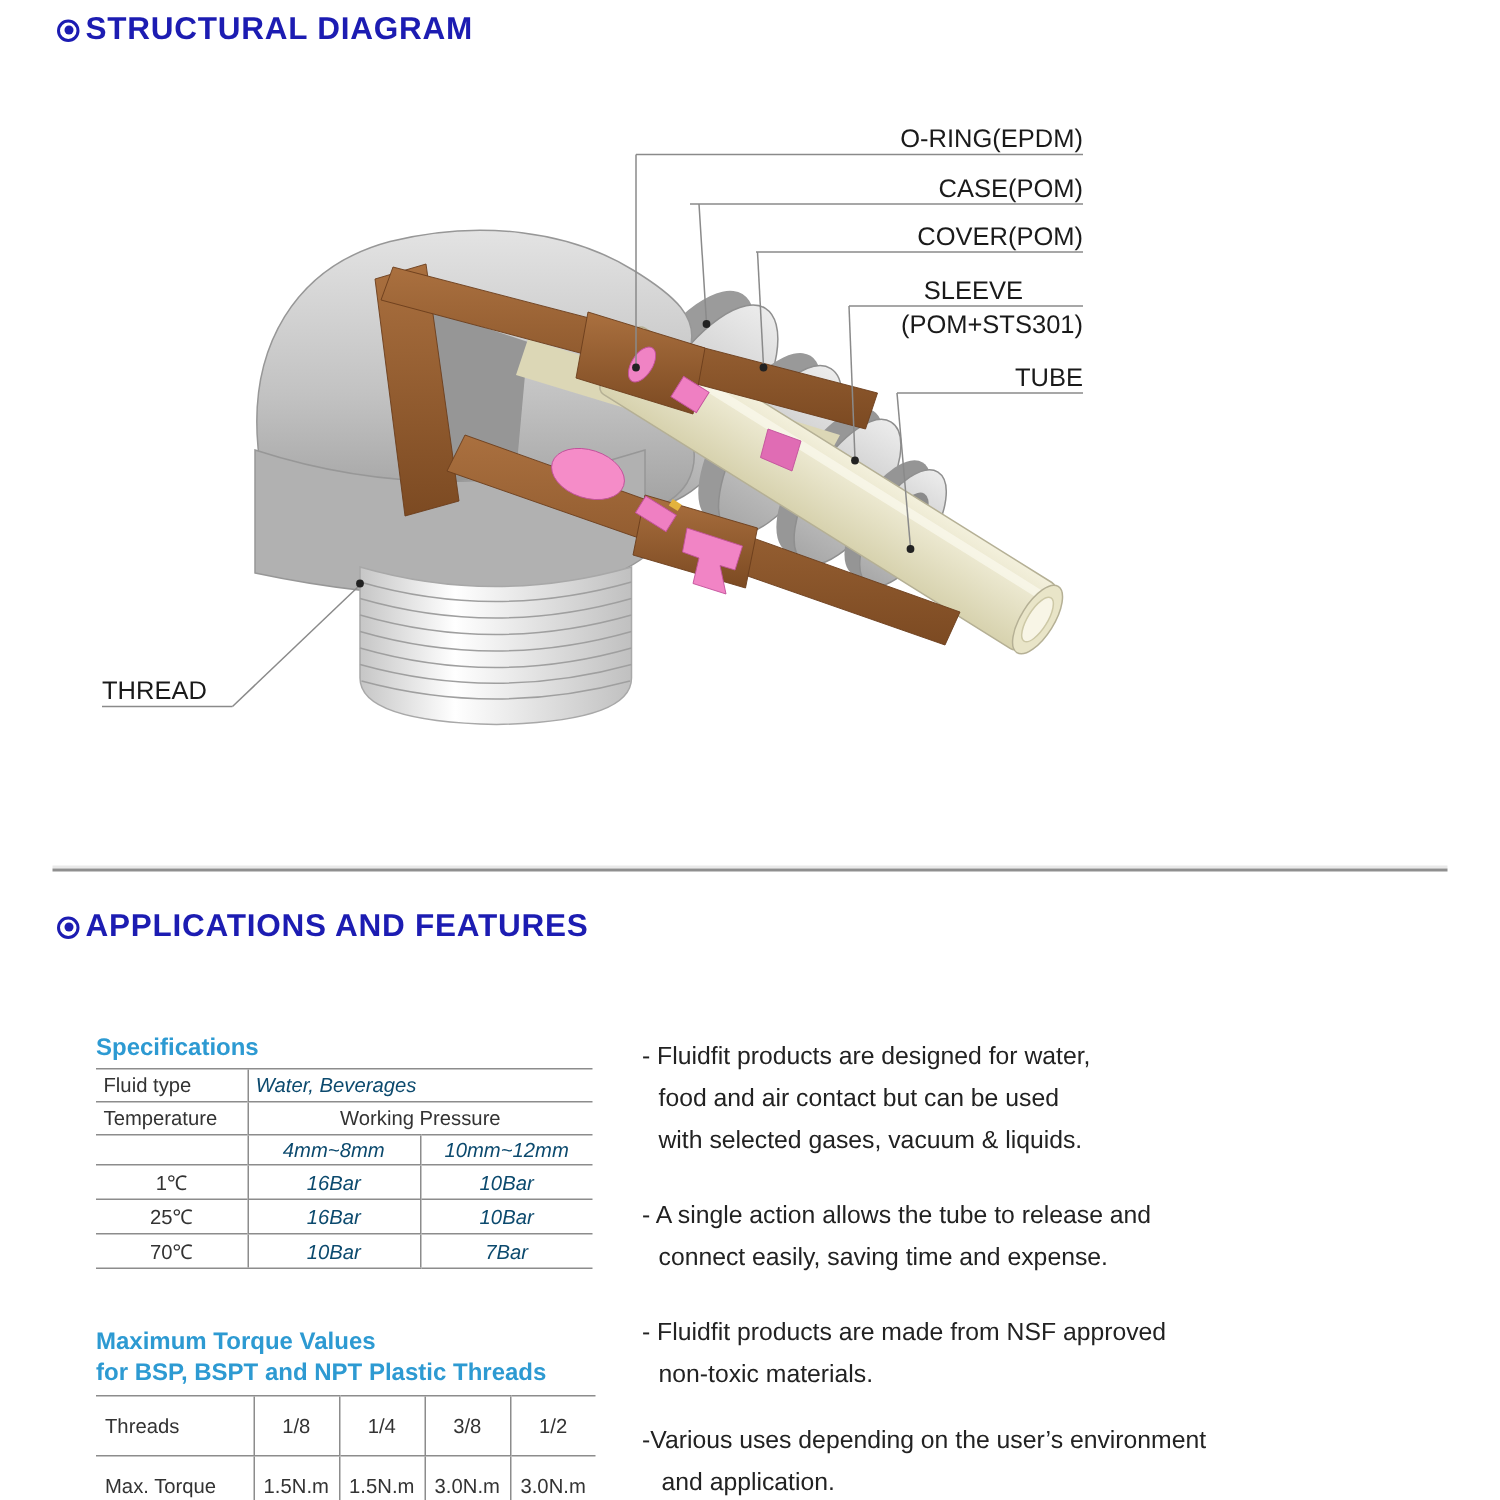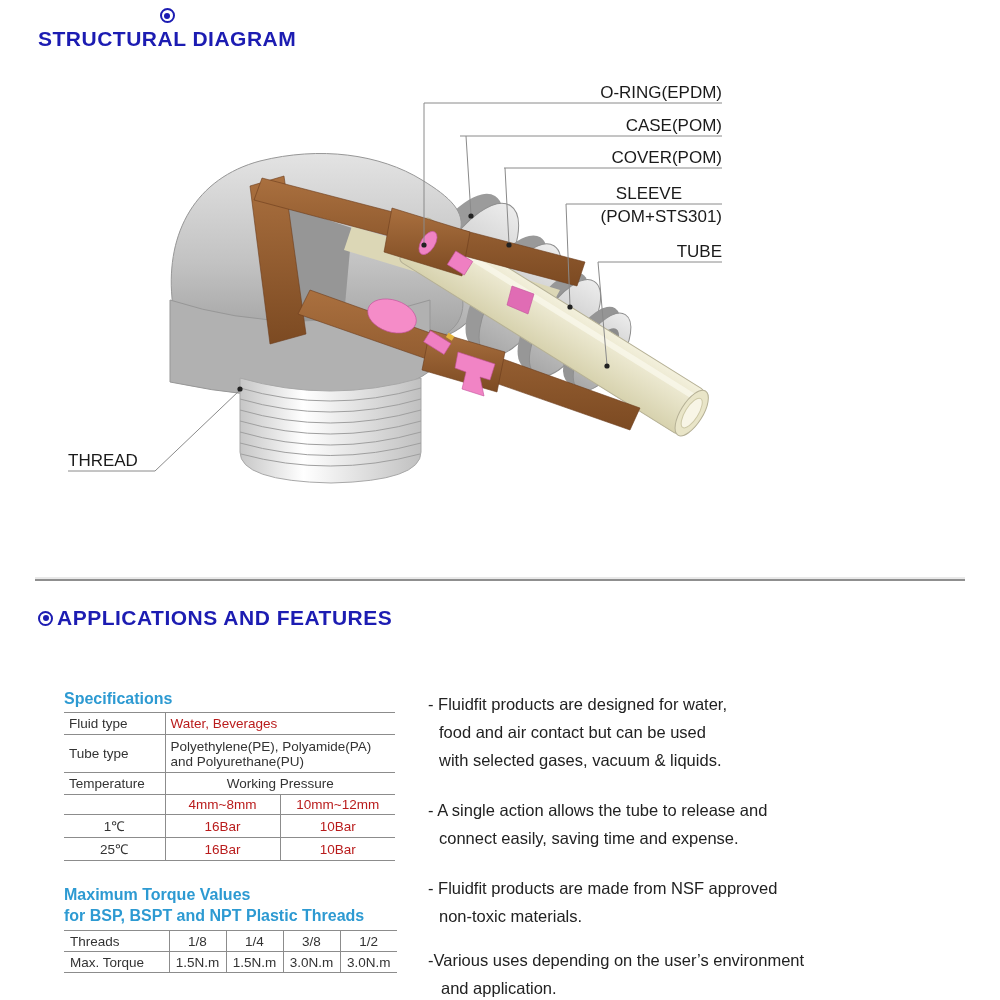--- a/index.html
+++ b/index.html
@@ -30,41 +30,41 @@
 
   
   .blue-h { color:#2d9ad2; font-weight:bold; font-size:16px; line-height:21px; }
   table { border-collapse:collapse; table-layout:fixed; }
   .spec-table { width:331px; font-size:13.5px; }
   .spec-table td { border-top:1px solid #8c8c8c; padding:2px 5px; vertical-align:middle; }
   .spec-table tr:last-child td { border-bottom:1px solid #8c8c8c; }
   .spec-table td + td { border-left:1px solid #8c8c8c; }
   .lbl { color:#333; }
   .c { text-align:center; }
-  .bluetxt { color:#b91c1c; }
+  .bluetxt { color:#0c4a6e;font-style:italic; }
   .darktxt { color:#333; }
   .rowh-1 { height:22px; } .rowh-2 { height:38px; } .rowh-s { height:20px; }
 
   .torque-table { width:333px; font-size:13.5px; }
-  .torque-table td { border-top:1px solid #8c8c8c; border-bottom:1px solid #8c8c8c; padding:2px 3px; height:21px; text-align:center; color:#333; }
+  .torque-table td { border-top:1px solid #8c8c8c; border-bottom:1px solid #8c8c8c; padding:12px 3px; height:21px; text-align:center; color:#333; }
   .torque-table td + td { border-left:1px solid #8c8c8c;margin-top:36px; }
   .torque-table td.first { text-align:left; padding-left:6px; }
 
   
   .features { width:575px; font-size:16.5px; color:#222; }
   .feature { margin-bottom:22px; }
   .feature span { display:block; line-height:28px; white-space:nowrap; }
   .feature span.cont { padding-left:11px; }
   .feature.f3 { margin-bottom:16px; }
   .feature.f4 span.cont { padding-left:13px; }
 </style>
 </head>
 <body>
 
-<div class="abs sec-title" style="left:38px; top:8px;flex-direction:column;">
+<div class="abs sec-title" style="left:38px; top:8px;">
   <span class="dotcircle"></span>
   <span>STRUCTURAL DIAGRAM</span>
 </div>
 
 <svg class="abs" style="left:0; top:0;" width="1000" height="560" viewBox="0 0 1000 560">
   <defs>
     <linearGradient id="gGray" x1="0" y1="0" x2="0" y2="1">
       <stop offset="0" stop-color="#ececec"></stop>
         <stop offset="1" stop-color="#a6a6a6"></stop>
     </linearGradient>
@@ -212,42 +212,43 @@
   <colgroup>
       <col style="width:101px">
       <col style="width:115px">
       <col style="width:115px">
     </colgroup>
   <tbody>
     <tr class="rowh-1">
       <td class="lbl">Fluid type</td>
       <td class="bluetxt" colspan="2">Water, Beverages</td>
     </tr>
-    <tr class="rowh-2">
-      <td class="lbl">Tube type</td>
-      <td class="darktxt" colspan="2">Polyethylene(PE), Polyamide(PA) and Polyurethane(PU)</td>
-    </tr>
     <tr class="rowh-1">
       <td class="lbl">Temperature</td>
       <td class="darktxt c" colspan="2">Working Pressure</td>
     </tr>
     <tr class="rowh-s">
       <td></td>
       <td class="bluetxt c">4mm~8mm</td>
       <td class="bluetxt c">10mm~12mm</td>
     </tr>
     <tr class="rowh-s">
       <td class="lbl c">1℃</td>
       <td class="bluetxt c">16Bar</td>
       <td class="bluetxt c">10Bar</td>
     </tr>
     <tr class="rowh-s">
       <td class="lbl c">25℃</td>
       <td class="bluetxt c">16Bar</td>
       <td class="bluetxt c">10Bar</td>
+    </tr>
+    <tr class="rowh-s">
+      <td class="lbl c">70℃</td>
+      <td class="bluetxt c">10Bar</td>
+      <td class="bluetxt c">7Bar</td>
     </tr>
   </tbody>
 </table>
 
 <div class="abs blue-h" style="left:64px; top:884px;">
   <span style="display:block">Maximum Torque Values</span>
   <span style="display:block">for BSP, BSPT and NPT Plastic Threads</span>
 </div>
 
 <table class="abs torque-table" style="left:64px; top:930px;">

